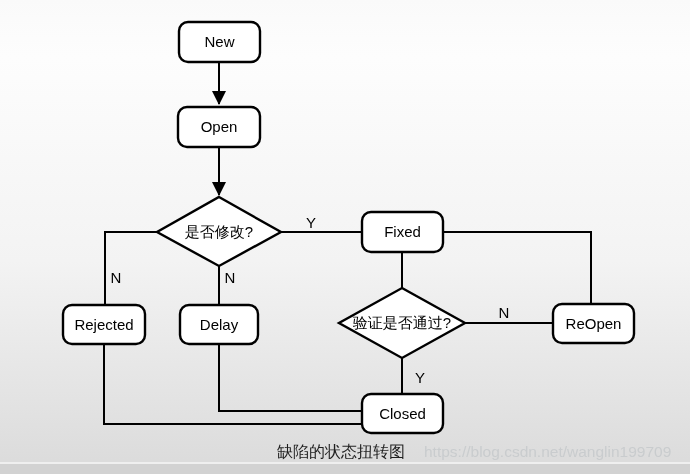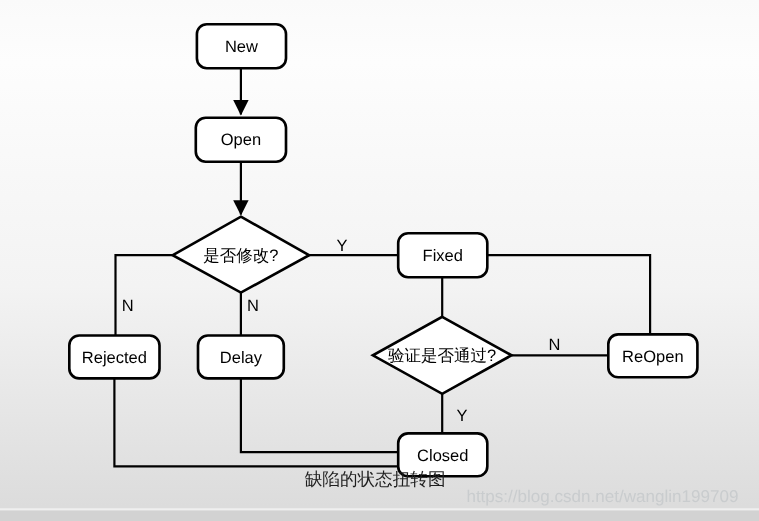--- a/index.html
+++ b/index.html
@@ -24,21 +24,21 @@
   .dialabel {
     font-family: "Liberation Sans", "DejaVu Sans", sans-serif;
     font-size: 15px; fill: #000000; text-anchor: middle;
   }
   .edgelabel {
     font-family: "Liberation Sans", "DejaVu Sans", sans-serif;
     font-size: 15px; fill: #000000; text-anchor: middle;
   }
 
   .caption {
-    position: absolute; left: 277px; top: 428px;
+    position: absolute; left: 277px; top: 443px;
     font-size: 16px; line-height: 17px; color: #1f1f1f;
     white-space: nowrap;
   }
   .watermark {
     position: absolute; left: 424px; top: 444px;
     font-size: 15.5px; line-height: 16px; color: #c9ccce;
     white-space: nowrap;
   }
   .bottom-bar {
     position: absolute; left: 0; top: 462px; width: 690px; height: 12px;

